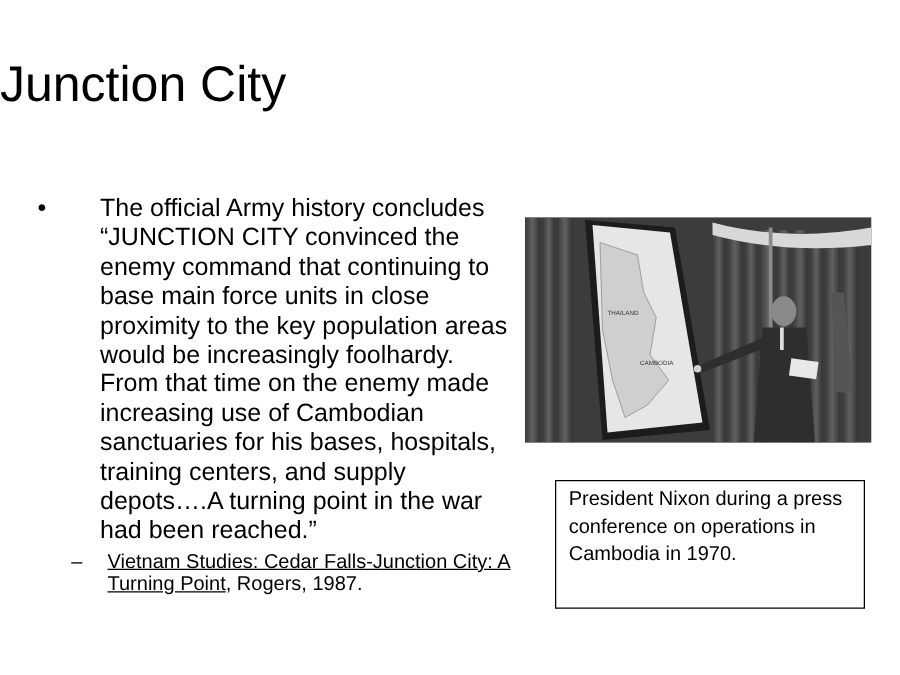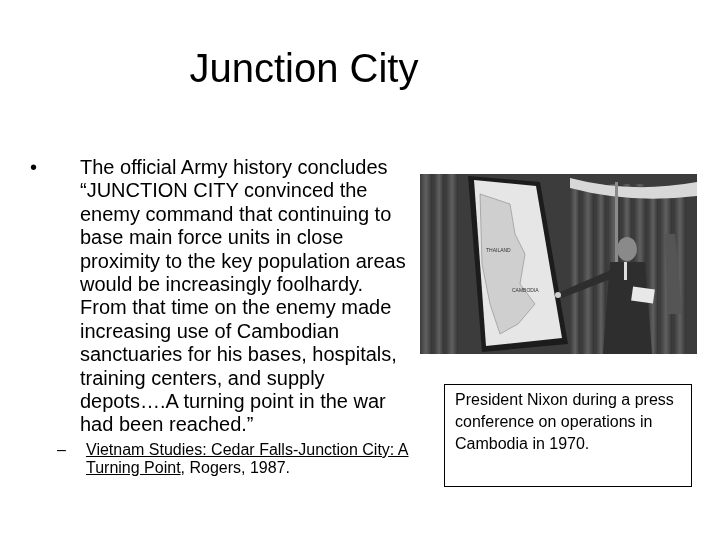--- a/index.html
+++ b/index.html
@@ -1,21 +1,21 @@
 <!DOCTYPE html>
 <html><head>
   <meta charset="utf-8">
   <style>
     html, body { margin: 0; padding: 0; }
     body {
       width: 720px; height: 540px; background: #ffffff; position: relative; overflow: hidden;
       font-family: "Liberation Sans", sans-serif; color: #000;
     }
     .title {
-      position: absolute; left: 0; top: 40px; width: 608px; text-align: center;
+      position: absolute; left: 0; top: 40px; width: 608px; 
       font-size: 40px; line-height: 56px;
     }
     .bullet-block {
       position: absolute; left: 30px; top: 156px; width: 380px;
     }
     .bullet {
       position: relative; padding-left: 50px; font-size: 20px; line-height: 23.4px;
     }
     .bullet-dot {
       position: absolute; left: 0; top: 0; width: 30px; text-align: left; font-size: 20px;

